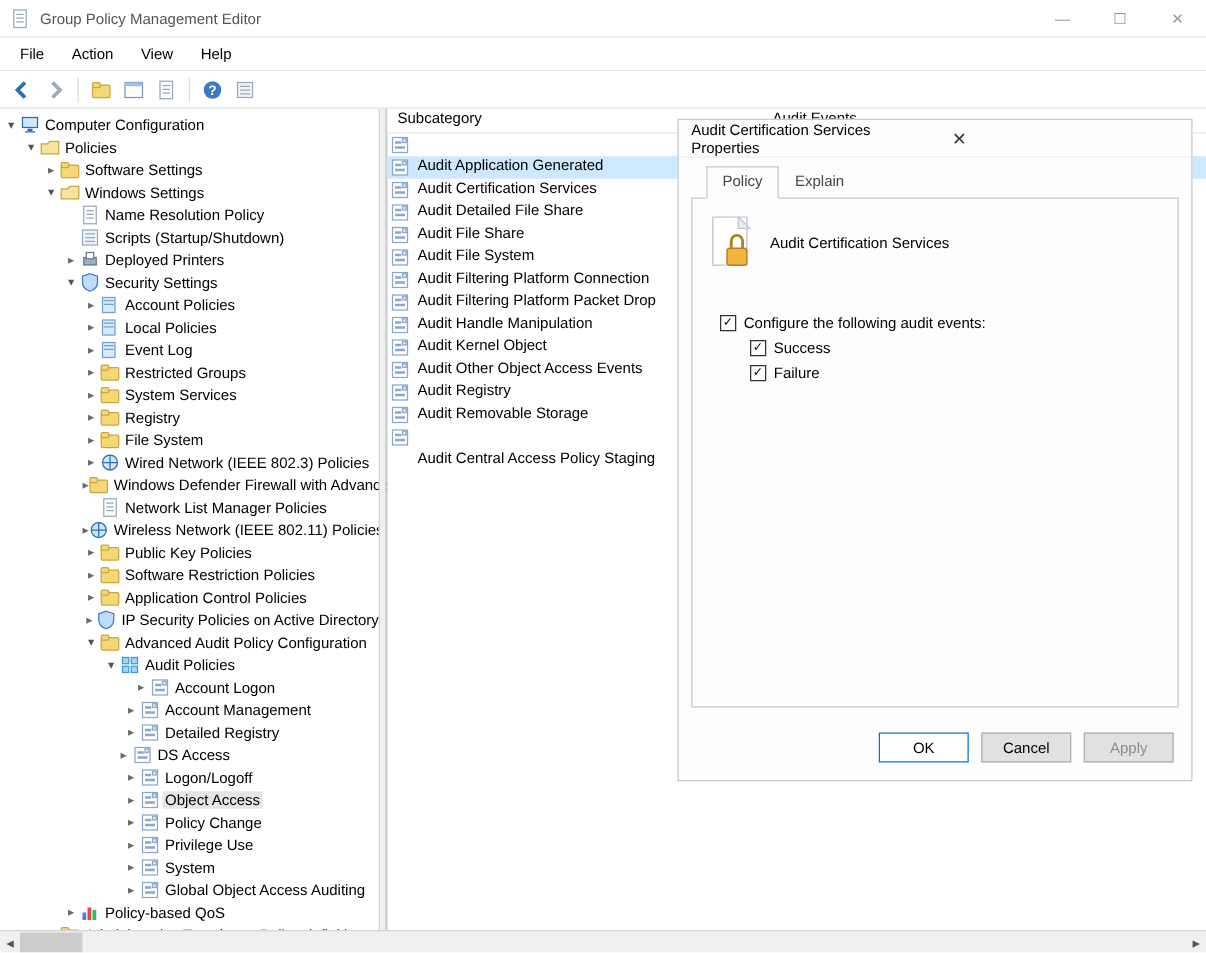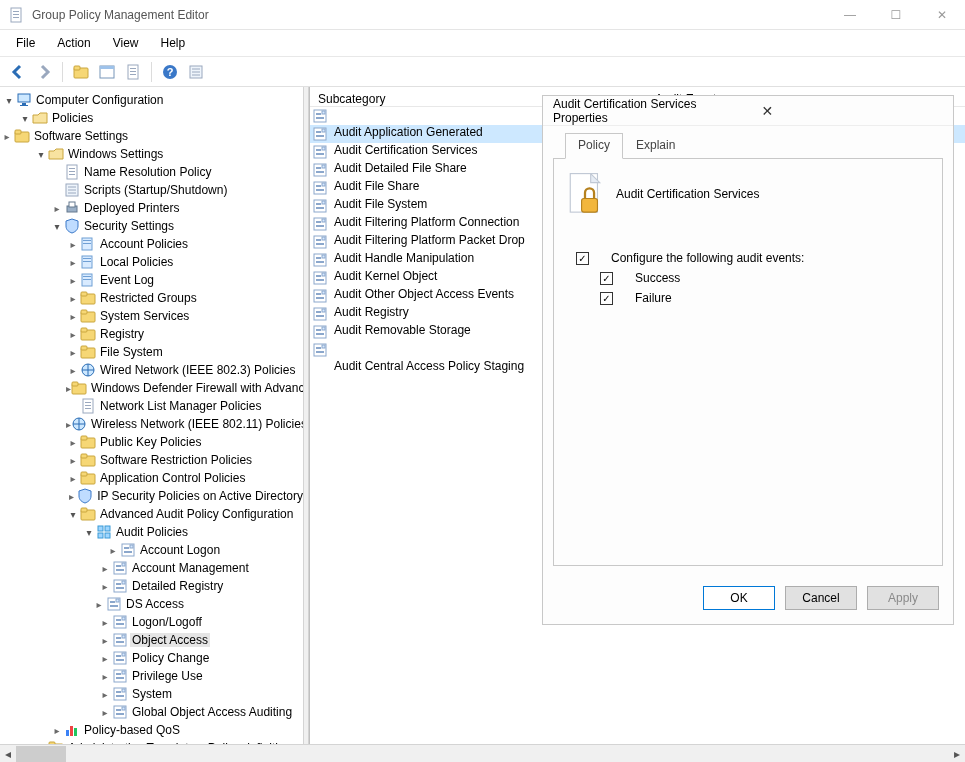--- a/index.html
+++ b/index.html
@@ -22,21 +22,21 @@
 .tree li { white-space: nowrap; }
 .row { display: flex; align-items: center; height: 18px; padding-right: 4px; }
 .caret { width: 14px; text-align: center; color: #6a6a6a; font-size: 10px; user-select: none; }
 .caret.open::before { content: "▾"; color:#555; }
 .caret.closed::before { content: "▸"; }
 .caret.none::before { content: ""; }
 .ico { width: 16px; height: 16px; margin-right: 2px; flex-shrink: 0; }
 .lbl { padding: 0 2px; }
 .lbl.sel { background: #e5e5e5; }
 .right { flex: 1; display: flex; flex-direction: column; position: relative; }
-.cols { height: 20px; display: flex; align-items: flex-end; border-bottom: 1px solid #e8e8e8; background: #fff; gap: 37px; }
+.cols { height: 20px; display: flex; align-items: flex-start; border-bottom: 1px solid #e8e8e8; background: #fff; }
 .col { padding: 0 8px; }
 .col.c1 { width: 300px; }
 .listbody { flex: 1; overflow: hidden; padding-top:0; }
 .lrow { height: 18px; display: flex; align-items: center; }
 .lrow.sel { background: #cde8ff; }
 .lrow .lico { width: 18px; height: 16px; margin-left: 2px; margin-right: 4px; flex-shrink:0;}
 .lrow .t1 { width: 276px; overflow:hidden;margin-top:32px; }
 .lrow .t2 { flex: 1; }
 .statusbar { height: 18px; background: #f0f0f0; border-top:1px solid #d4d4d4; display:flex; align-items:center;}
 .sb-left { width:16px; text-align:center; color:#555;}
@@ -45,21 +45,21 @@
 
 .dialog { position: absolute; left: 232px; top: 8px; width: 412px; height: 530px; background: #fdfdfd; border: 1px solid #c8c8c8; display:flex; flex-direction:column; }
 .dlg-title { height: 30px; display:flex; align-items:center; padding:0 10px; border-bottom: 1px solid #eee; gap: 27px; }
 .dlg-title span { flex:1; }
 .tabs { display:flex; gap:0; margin: 6px 10px 0 10px; padding-left: 12px; }
 .tab { padding: 4px 12px 6px 12px; border:1px solid transparent; position:relative; top:1px; color:#444;}
 .tab.active { background:#fdfdfd; border:1px solid #c8c8c8; border-bottom:1px solid #fdfdfd;}
 .tab-panel { flex:1; margin:0 10px 10px 10px; border:1px solid #c8c8c8; padding: 14px; background:#fdfdfd;}
 .hdr { display:flex; align-items:center; gap:14px; margin-bottom: 36px;}
 .doc-ico { width:34px; height:42px; position:relative;}
-.cb-row { display:flex; align-items:center; gap:22px; margin:6px 0 6px 8px;}
+.cb-row { display:flex; align-items:center; gap:6px; margin:6px 0 6px 8px;}
 .cb-row.ind { margin-left: 32px; }
 .cb { width:13px; height:13px; border:1px solid #333; display:flex; align-items:center; justify-content:center; font-size:10px;}
 .cb.checked::after { content:"✓"; }
 .btns { display:flex; justify-content:flex-end; gap:10px; padding:10px 14px 14px 0;}
 .btn { min-width:72px; height:24px; border:1px solid #adadad; background:#e1e1e1; display:flex; align-items:center; justify-content:center;}
 .btn.primary { border:1px solid #0078d7; background:#fff;}
 .btn.disabled { color:#8a8a8a; }
 
 svg { display:block; }
 </style>
@@ -224,21 +224,21 @@
           <li>
             <div class="row" style="padding-left:18px">
                 <span class="caret open"></span>
                 <svg class="ico">
                   <use href="#i-folder-open"></use>
                 </svg>
                 <span class="lbl">Policies</span>
               </div>
             <ul>
               <li>
-                  <div class="row" style="">
+                  <div class="row" style="padding-left:34px">
                     <span class="caret closed"></span>
                     <svg class="ico">
                       <use href="#i-folder"></use>
                     </svg>
                     <span class="lbl">Software Settings</span>
                   </div>
                 </li>
               <li>
                 <div class="row" style="padding-left:34px">
                     <span class="caret open"></span>

